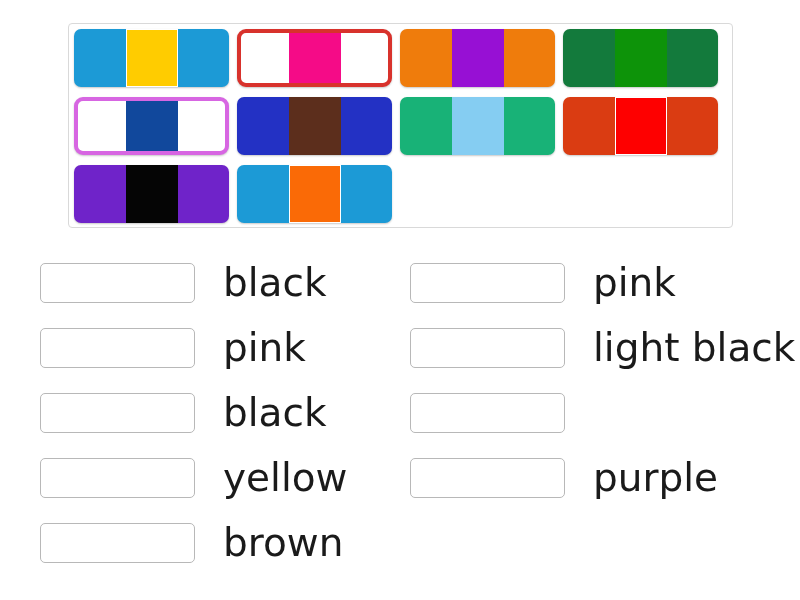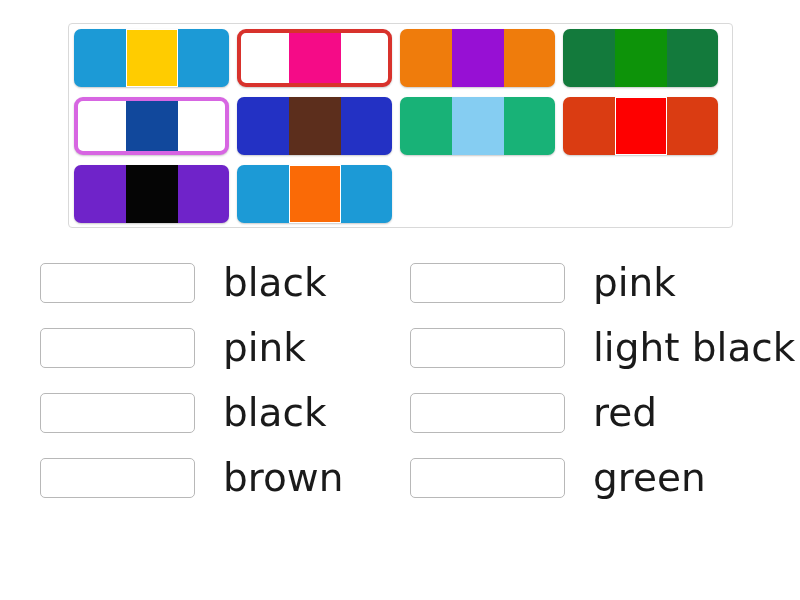--- a/index.html
+++ b/index.html
@@ -153,23 +153,26 @@
     <div class="answer-row">
       <div class="drop-zone"></div>
       <div class="answer-label">light black</div>
     </div>
     <div class="answer-row">
       <div class="drop-zone"></div>
       <div class="answer-label">black</div>
     </div>
     <div class="answer-row">
       <div class="drop-zone"></div>
-      <div class="answer-label">red</div>
+    </div>
+    <div class="answer-row">
+      <div class="drop-zone"></div>
+      <div class="answer-label">yellow</div>
+    </div>
+    <div class="answer-row">
+      <div class="drop-zone"></div>
+      <div class="answer-label">purple</div>
     </div>
     <div class="answer-row">
       <div class="drop-zone"></div>
       <div class="answer-label">brown</div>
     </div>
-    <div class="answer-row">
-      <div class="drop-zone"></div>
-      <div class="answer-label">green</div>
-    </div>
   </div>
 
 </body></html>

